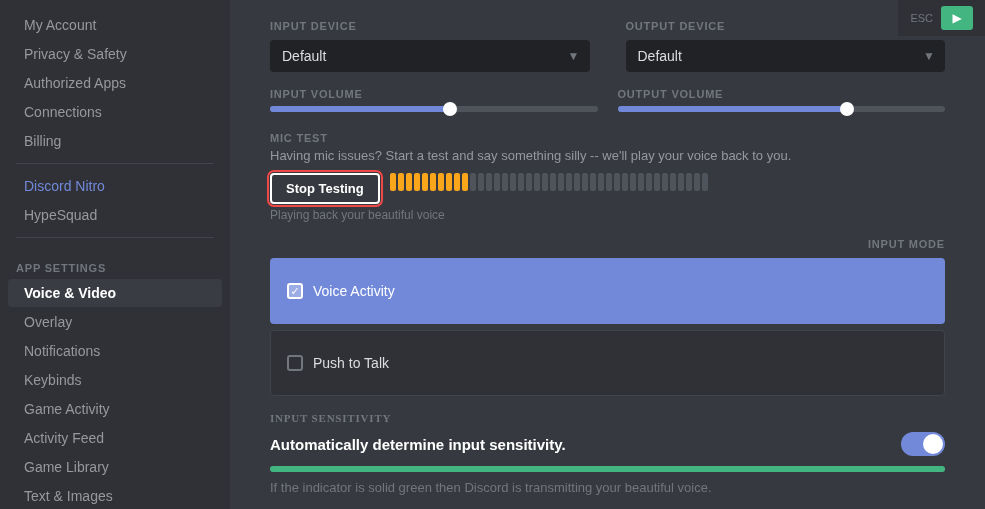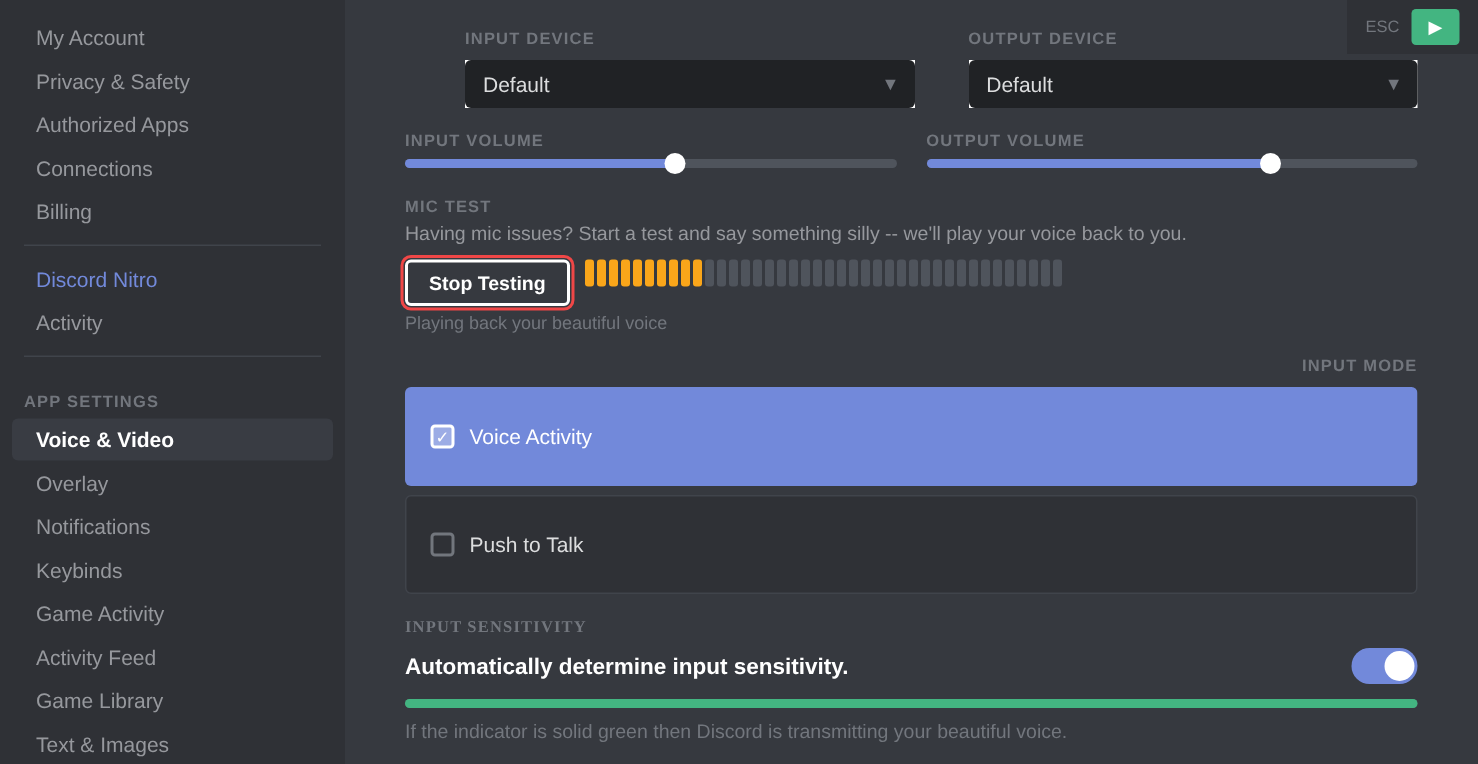--- a/index.html
+++ b/index.html
@@ -64,37 +64,36 @@
       background: #36393f;
       overflow-y: auto;
       padding: 20px 40px 20px 40px;
     }
 
     
     .device-row {
       display: flex;
       gap: 36px;
       margin-bottom: 16px;
-      margin-left: 40px;
     }
     .device-col {
       flex: 1;
     }
     .device-label {
       font-size: 11px;
       font-weight: 700;
       color: #72767d;
       letter-spacing: 0.8px;
       text-transform: uppercase;
       margin-bottom: 8px;
     }
     .select-wrapper {
       position: relative;
       background: #ffffff;
-      border-radius: 0;
+      border-radius: 16px;
     }
     .select-wrapper select {
       width: 100%;
       background: #202225;
       color: #dcddde;
       border: none;
       border-radius: 4px;
       padding: 8px 30px 8px 12px;
       appearance: none;
       font-size: 14px;
@@ -398,21 +397,21 @@
 
   <div class="sidebar-item">My Account</div>
       <div class="sidebar-item">Privacy &amp; Safety</div>
       <div class="sidebar-item">Authorized Apps</div>
       <div class="sidebar-item">Connections</div>
       <div class="sidebar-item">Billing</div>
     </div>
   <div class="sidebar-divider"></div>
   <div class="sidebar-nitro">Discord Nitro</div>
   <div id="sidebar-nitro-sub">
-      <div class="sidebar-item">Activity</div>
+      <div class="sidebar-item">HypeSquad</div>
     </div>
   <div class="sidebar-divider"></div>
   <div class="sidebar-section-header">APP SETTINGS</div>
   <div id="sidebar-app-items">
       <div class="sidebar-item active">Voice &amp; Video</div>
       <div class="sidebar-item">Overlay</div>
       <div class="sidebar-item">Notifications</div>
       <div class="sidebar-item">Keybinds</div>
       <div class="sidebar-item">Game Activity</div>
       <div class="sidebar-item">Activity Feed</div>

